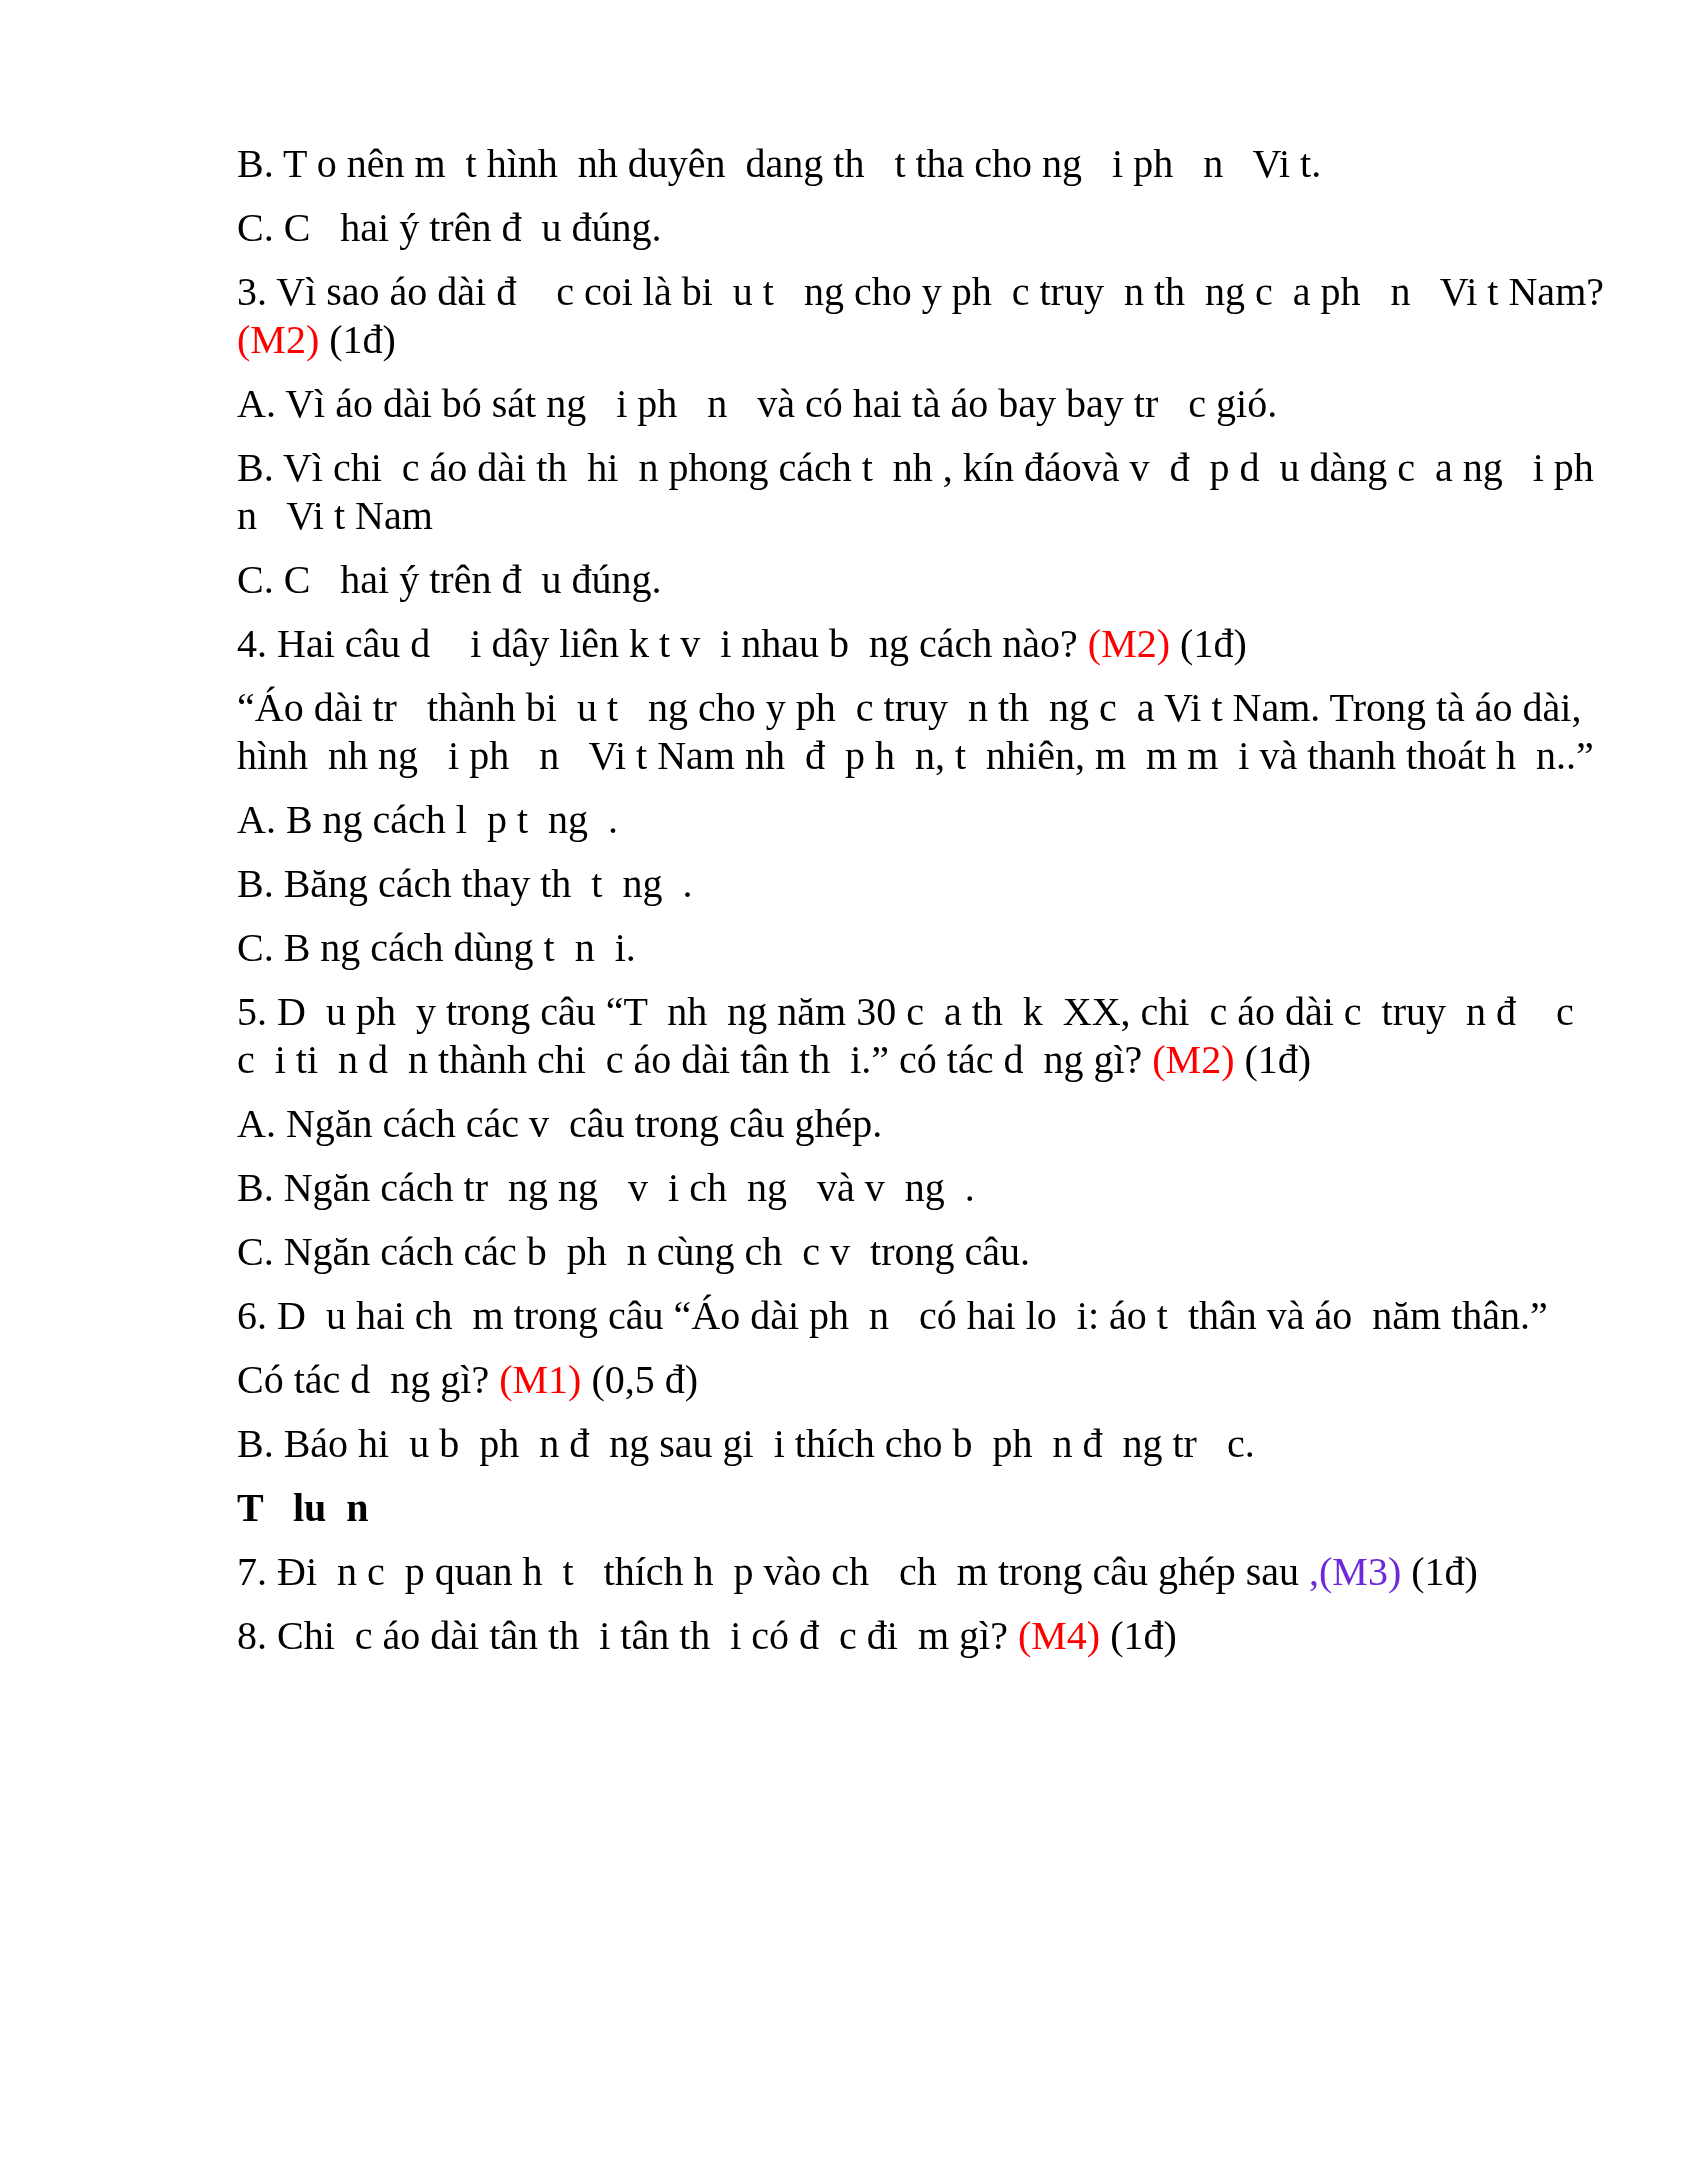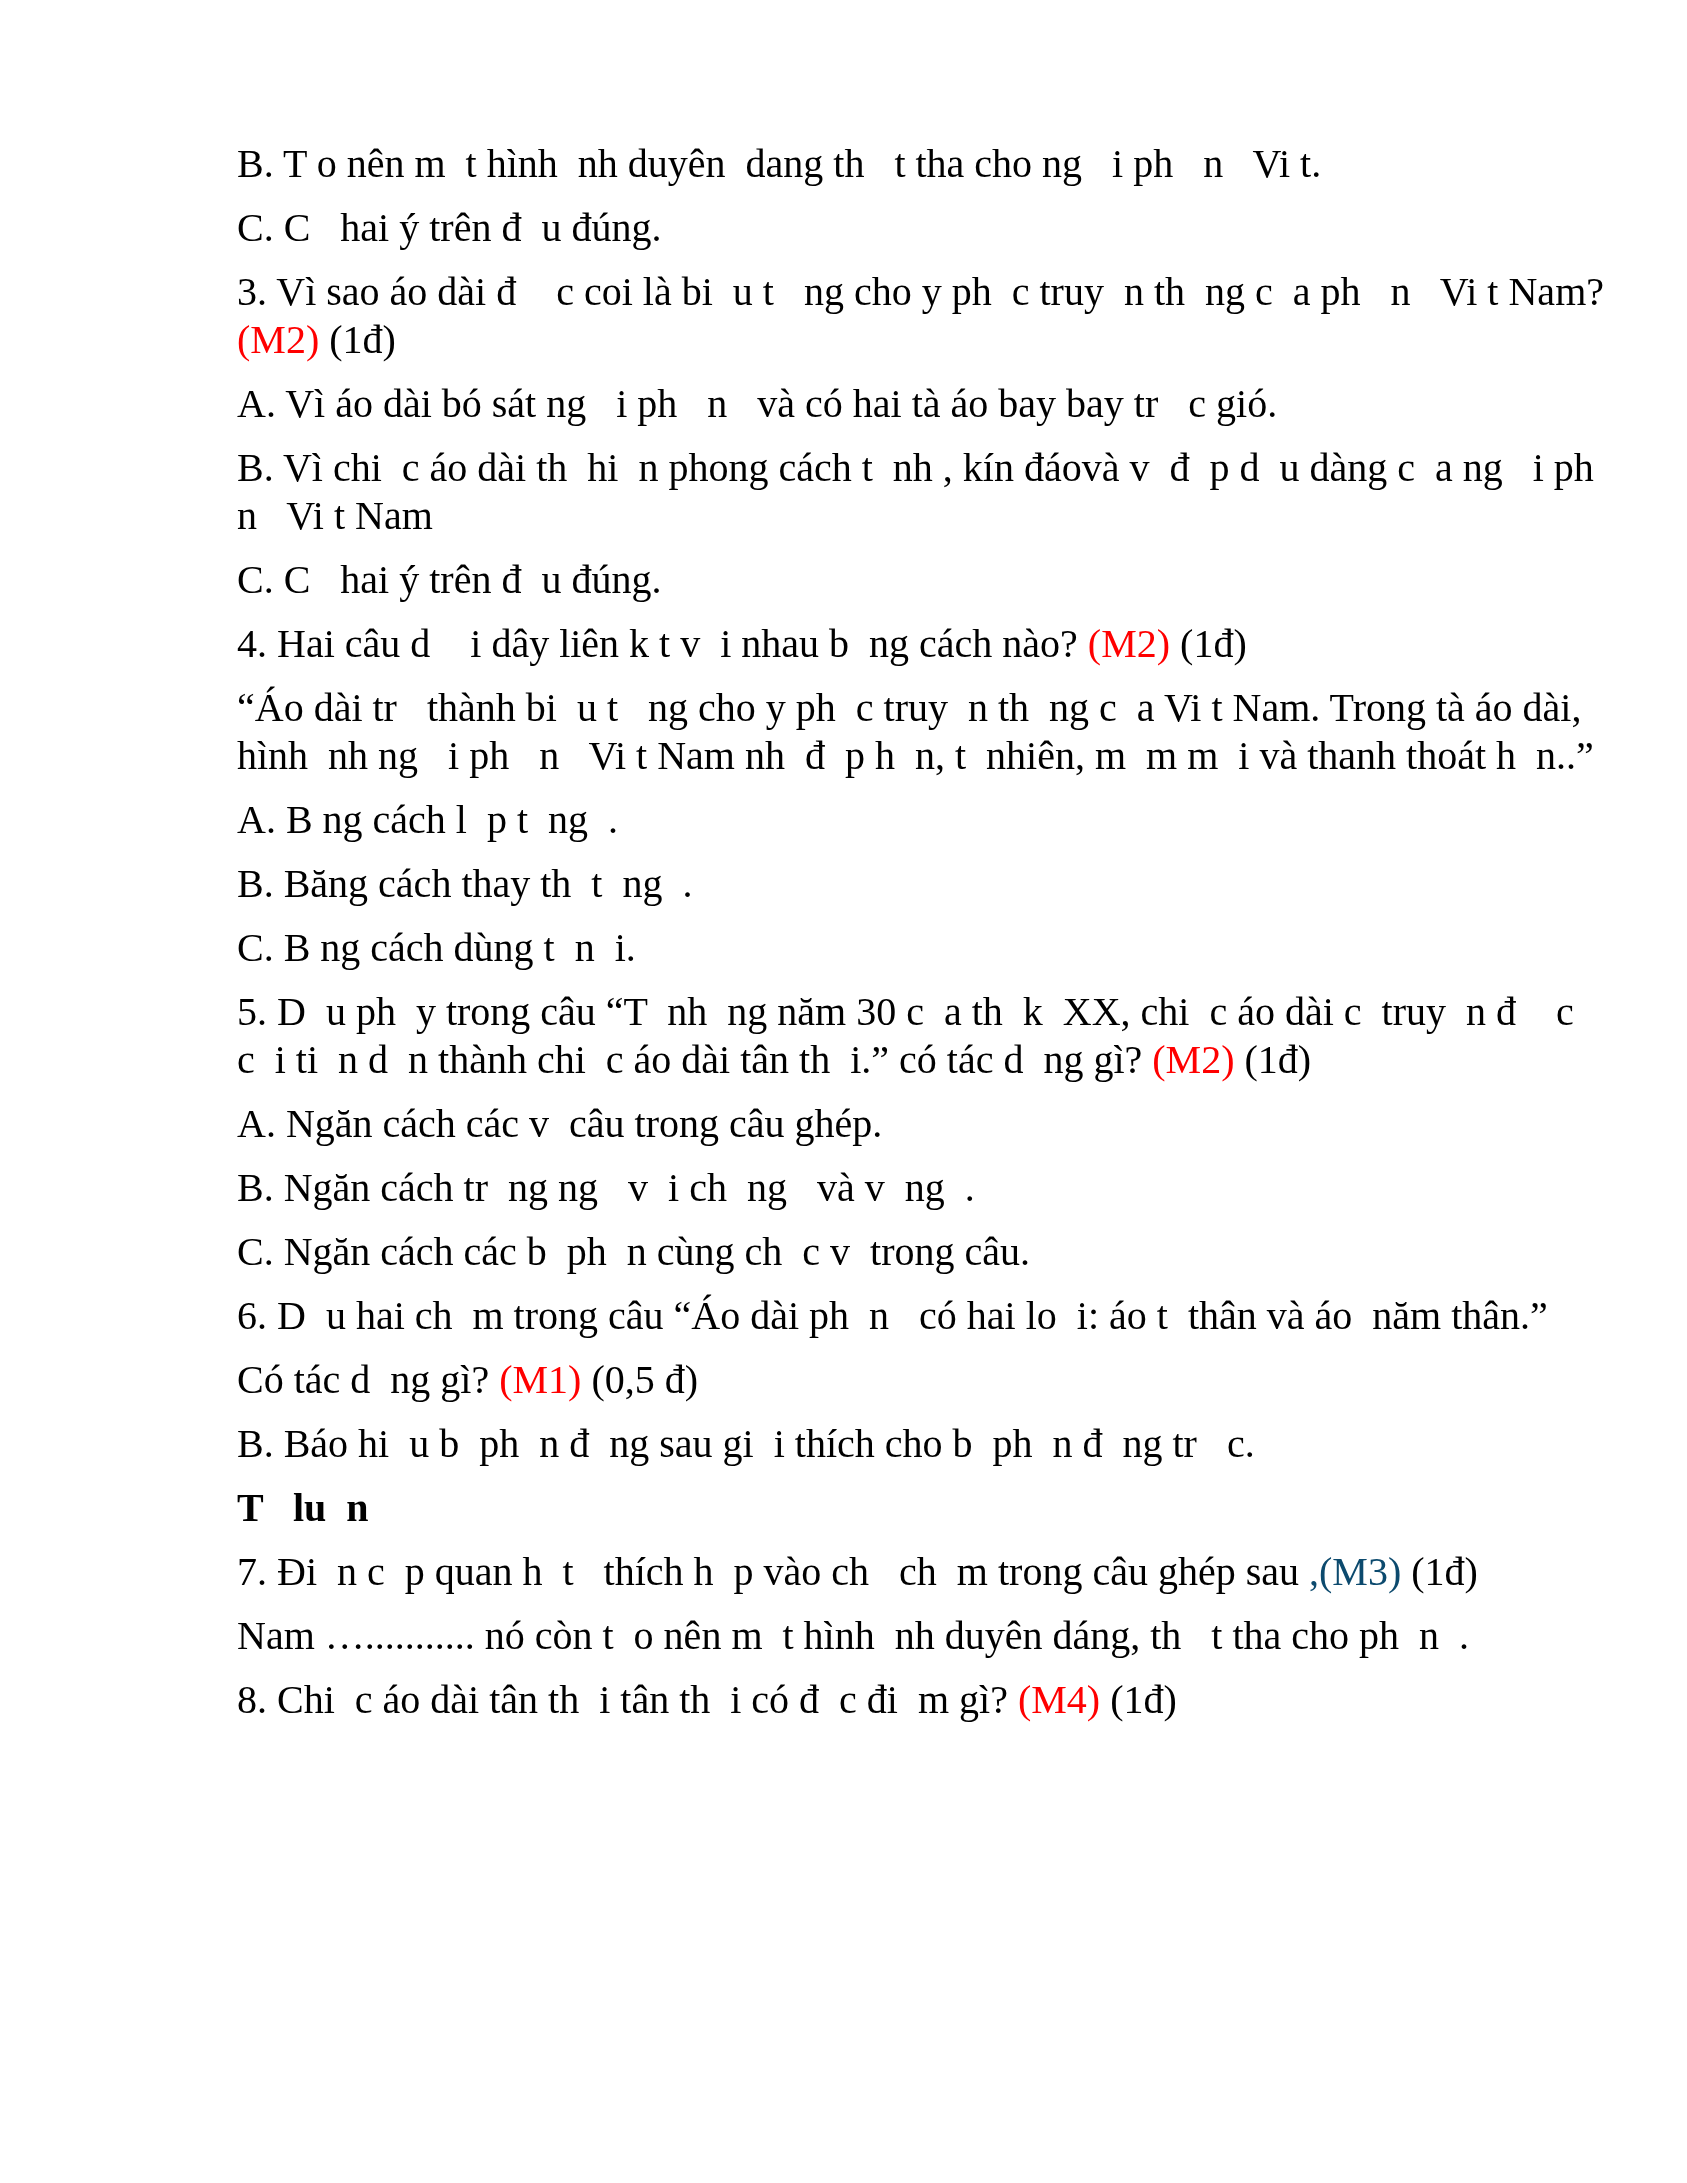--- a/index.html
+++ b/index.html
@@ -81,23 +81,22 @@
       <p class="para">
         <span class="line"><span>Có tác d  ng gì? </span><span class="seg-red" style="color: rgb(255, 0, 0);">(M1)</span><span> (0,5 đ)</span></span>
       </p>
       <p class="para">
         <span class="line"><span>B. Báo hi  u b  ph  n đ  ng sau gi  i thích cho b  ph  n đ  ng tr   c.</span></span>
       </p>
       <p class="para bold">
         <span class="line"><span>T   lu  n</span></span>
       </p>
       <p class="para">
-        <span class="line"><span>7. Đi  n c  p quan h  t   thích h  p vào ch   ch  m trong câu ghép sau </span><span class="seg-red" style="color: #0c4a6e; margin-top: 28px;">,(M3)</span><span> (1đ)</span></span>
+        <span class="line"><span>7. Đi  n c  p quan h  t   thích h  p vào ch   ch  m trong câu ghép sau </span><span class="seg-red" style="color: #6d28d9; margin-top: 28px;">,(M3)</span><span> (1đ)</span></span>
       </p>
       <p class="para">
-        <span class="line"><span>Nam …........... nó còn t  o nên m  t hình  nh duyên dáng, th   t tha cho ph  n  .</span></span>
       </p>
       <p class="para">
         <span class="line"><span>8. Chi  c áo dài tân th  i tân th  i có đ  c đi  m gì? </span><span class="seg-red" style="color: rgb(255, 0, 0);">(M4)</span><span> (1đ)</span></span>
       </p>
     </div>
 </div>
 
 
 </body></html>

